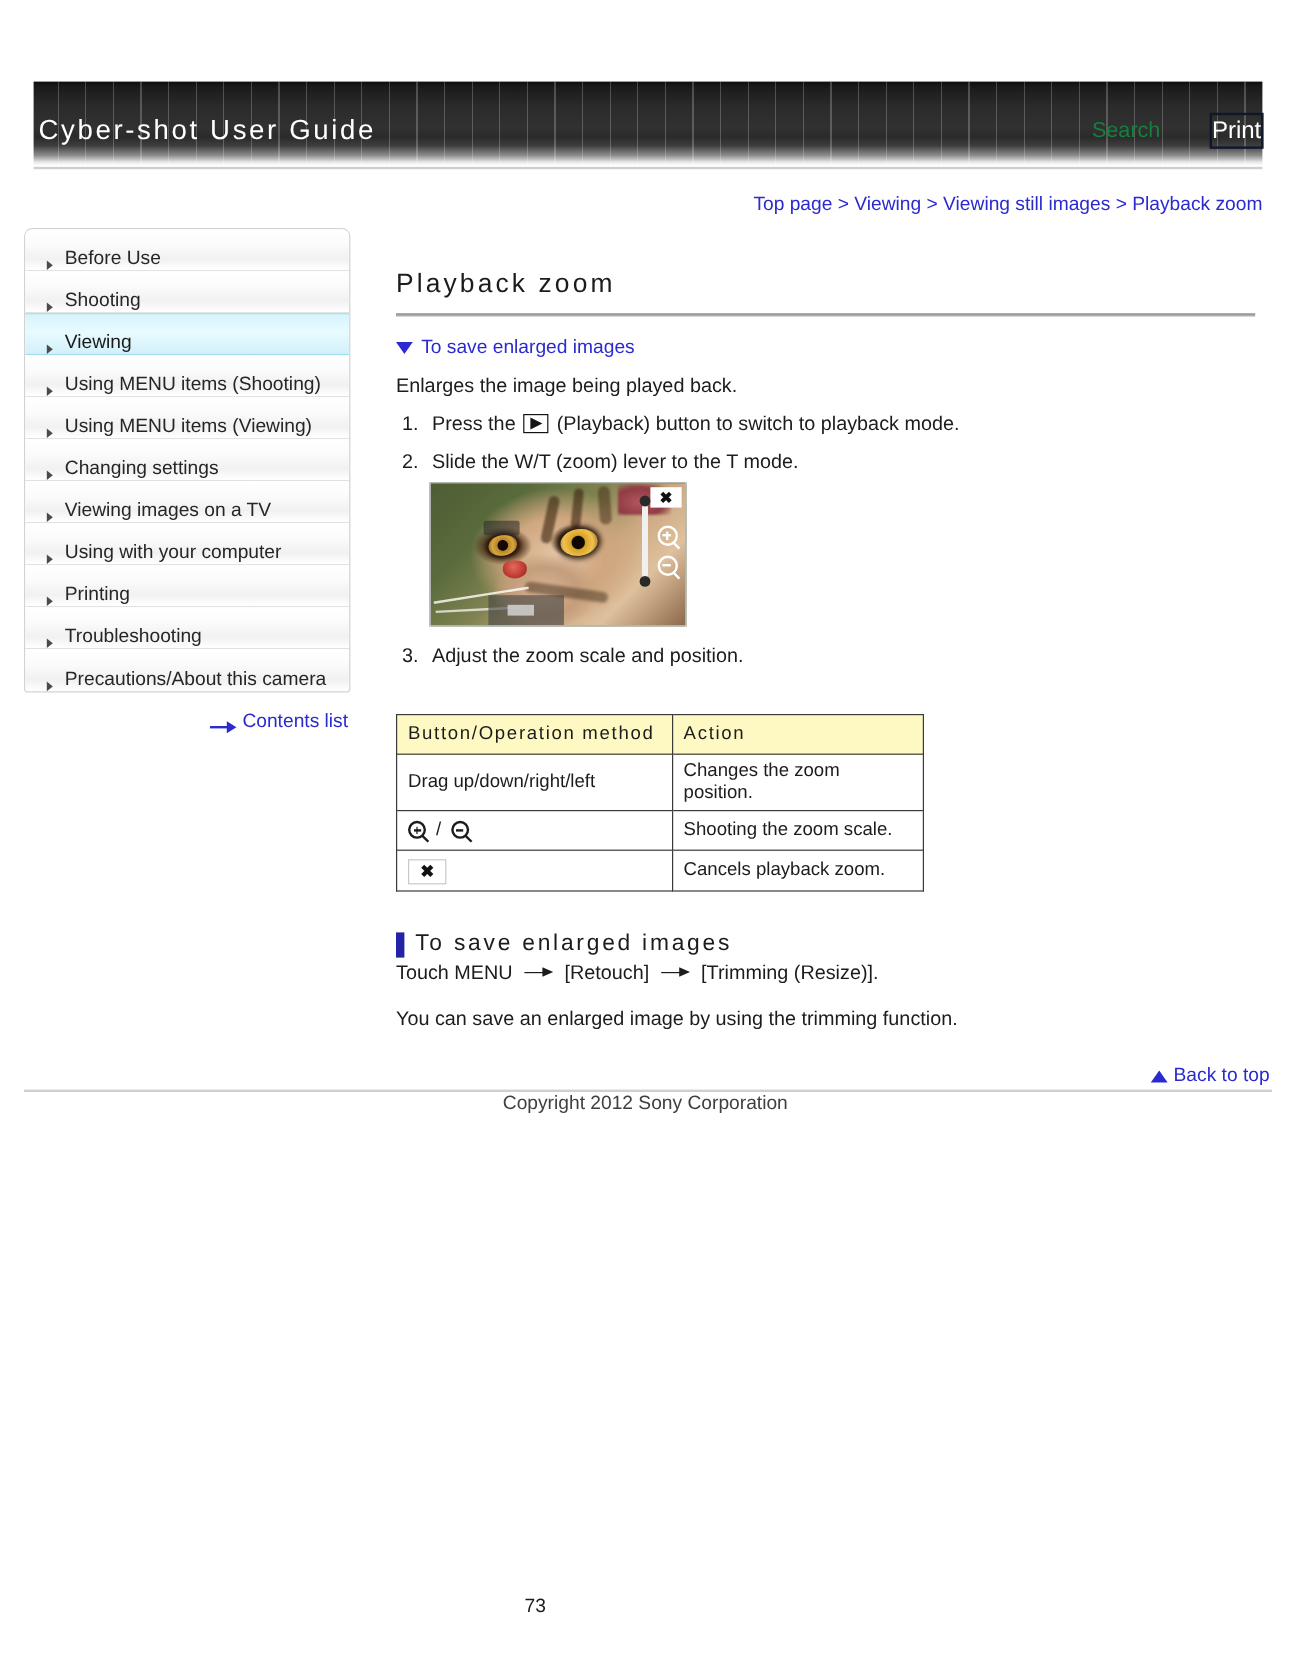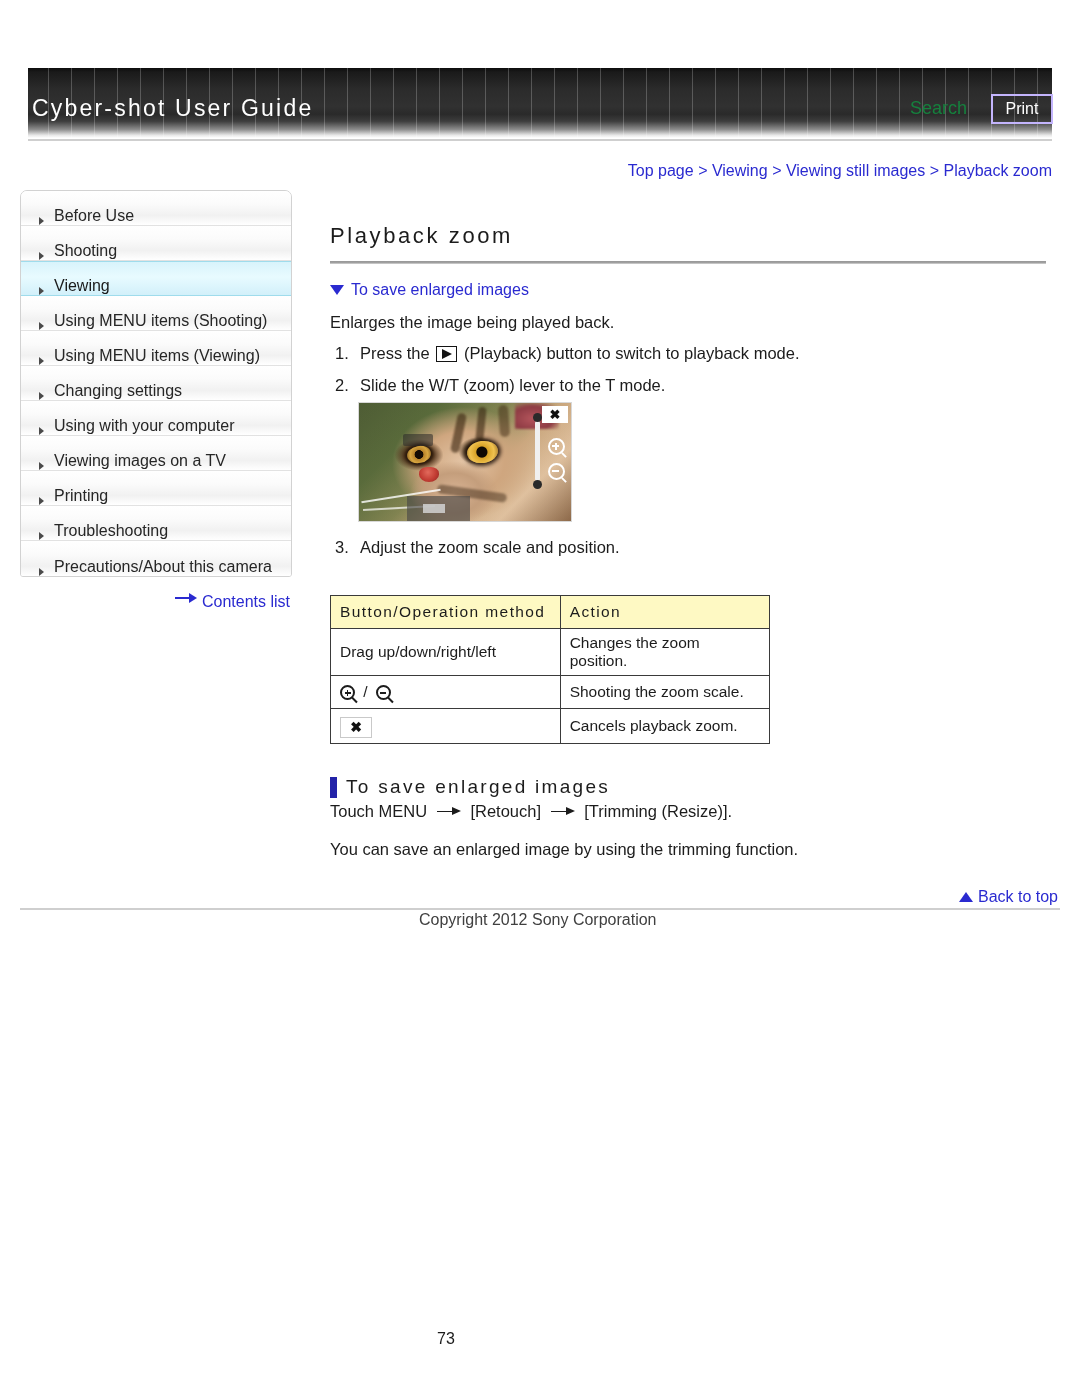--- a/index.html
+++ b/index.html
@@ -72,25 +72,25 @@
     top: 98px;
     font-size: 18px;
     color: #15803d;
     white-space: nowrap;
     cursor: pointer;
   }
   #print-button {
     position: absolute;
     right: 27px;
     top: 94px;
-    width: 62px;
+    width: 45px;
     height: 30px;
-    border: 2px solid #c4b5fd;
+    border: 2px solid #0f172a;
     color: #ffffff;
-    font-size: 16px;
+    font-size: 20px;
     display: flex;
     align-items: center;
     justify-content: center;
     background: transparent;
     cursor: pointer;
     box-sizing: border-box;
   }
 
   
   #breadcrumb {
@@ -147,21 +147,21 @@
   }
   #contents-list-link {
     position: absolute;
     left: 175px;
     top: 593px;
     font-size: 16px;
     color: #2a2ad0;
     white-space: nowrap;
     cursor: pointer;
     display: flex;
-    align-items: flex-start;
+    align-items: flex-end;
   }
   .arrow-right {
     display: inline-block;
     width: 22px;
     height: 10px;
     margin-right: 5px;
     position: relative;
     flex: 0 0 auto;
   }
   .arrow-right::before {
@@ -656,25 +656,25 @@
   <div class="nav-item">
     <span class="nav-bullet"></span>
     <span>Using MENU items (Viewing)</span>
   </div>
   <div class="nav-item">
     <span class="nav-bullet"></span>
     <span>Changing settings</span>
   </div>
   <div class="nav-item">
     <span class="nav-bullet"></span>
+    <span>Viewing images on a TV</span>
+  </div>
+  <div class="nav-item">
+    <span class="nav-bullet"></span>
     <span>Using with your computer</span>
-  </div>
-  <div class="nav-item">
-    <span class="nav-bullet"></span>
-    <span>Viewing images on a TV</span>
   </div>
   <div class="nav-item">
     <span class="nav-bullet"></span>
     <span>Printing</span>
   </div>
   <div class="nav-item">
     <span class="nav-bullet"></span>
     <span>Troubleshooting</span>
   </div>
   <div class="nav-item">

